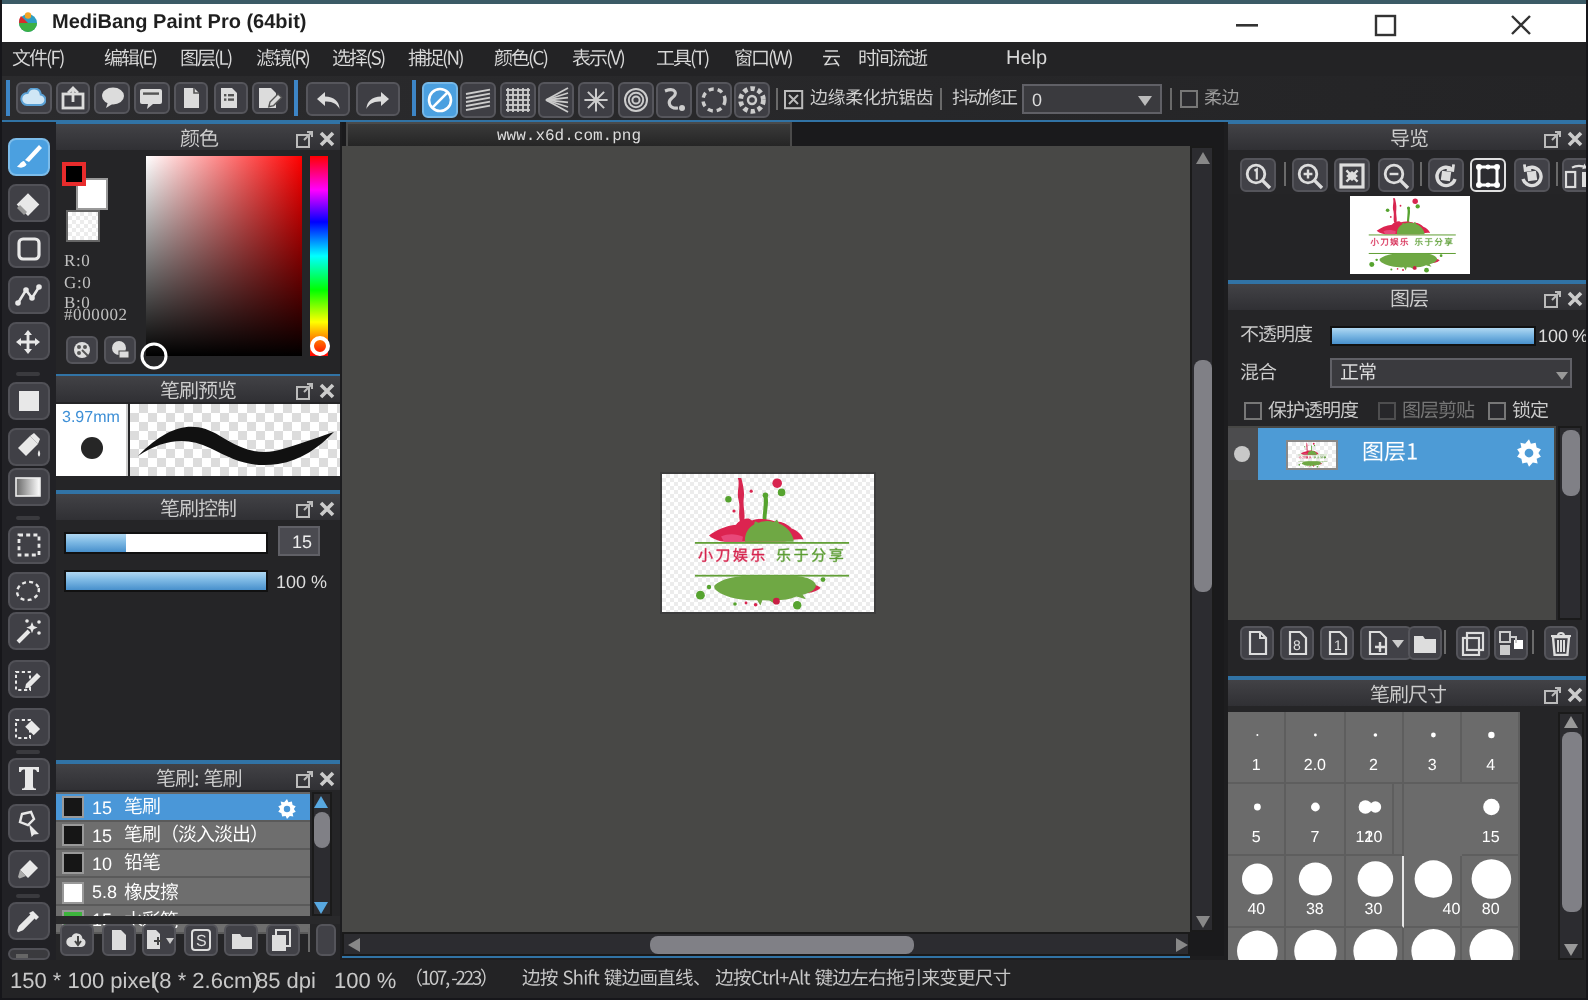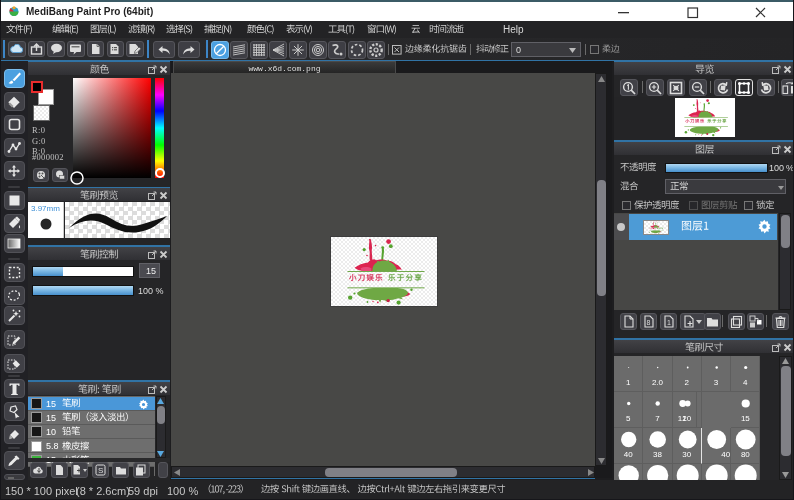--- a/index.html
+++ b/index.html
@@ -1176,21 +1176,21 @@
 <svg class="ct" style="left:782px;top:358px" width="7" height="6">
     <path d="M3.5 0 L7 6 H0 Z" fill="#999"></path>
   </svg>
 <div class="sthumb" style="left:780.5px;top:366px;width:10px;height:90px"></div>
 <svg class="ct" style="left:782px;top:472px" width="7" height="6">
     <path d="M3.5 6 L7 0 H0 Z" fill="#999"></path>
   </svg>
 <div class="statusbar"></div>
 <span class="st" style="left:5px">150 * 100 pixel</span>
 <span class="st" style="left:76px">(8 * 2.6cm)</span>
-<span class="st" style="left:128px">59 dpi</span>
+<span class="st" style="left:128px">85 dpi</span>
 <span class="st" style="left:167px">100 %</span>
 <svg class="ct " style="left:202px;top:484px" width="47" height="13">
     <g fill="#c8c8c8">
       <use href="#gff08" transform="translate(0.0 8.4) scale(0.095)"></use>
       <use href="#g31" transform="translate(8.3 8.4) scale(0.095)"></use>
       <use href="#g30" transform="translate(12.4 8.4) scale(0.095)"></use>
       <use href="#g37" transform="translate(16.4 8.4) scale(0.095)"></use>
       <use href="#g2c" transform="translate(20.5 8.4) scale(0.095)"></use>
       <use href="#g2d" transform="translate(23.6 8.4) scale(0.095)"></use>
       <use href="#g32" transform="translate(25.7 8.4) scale(0.095)"></use>

